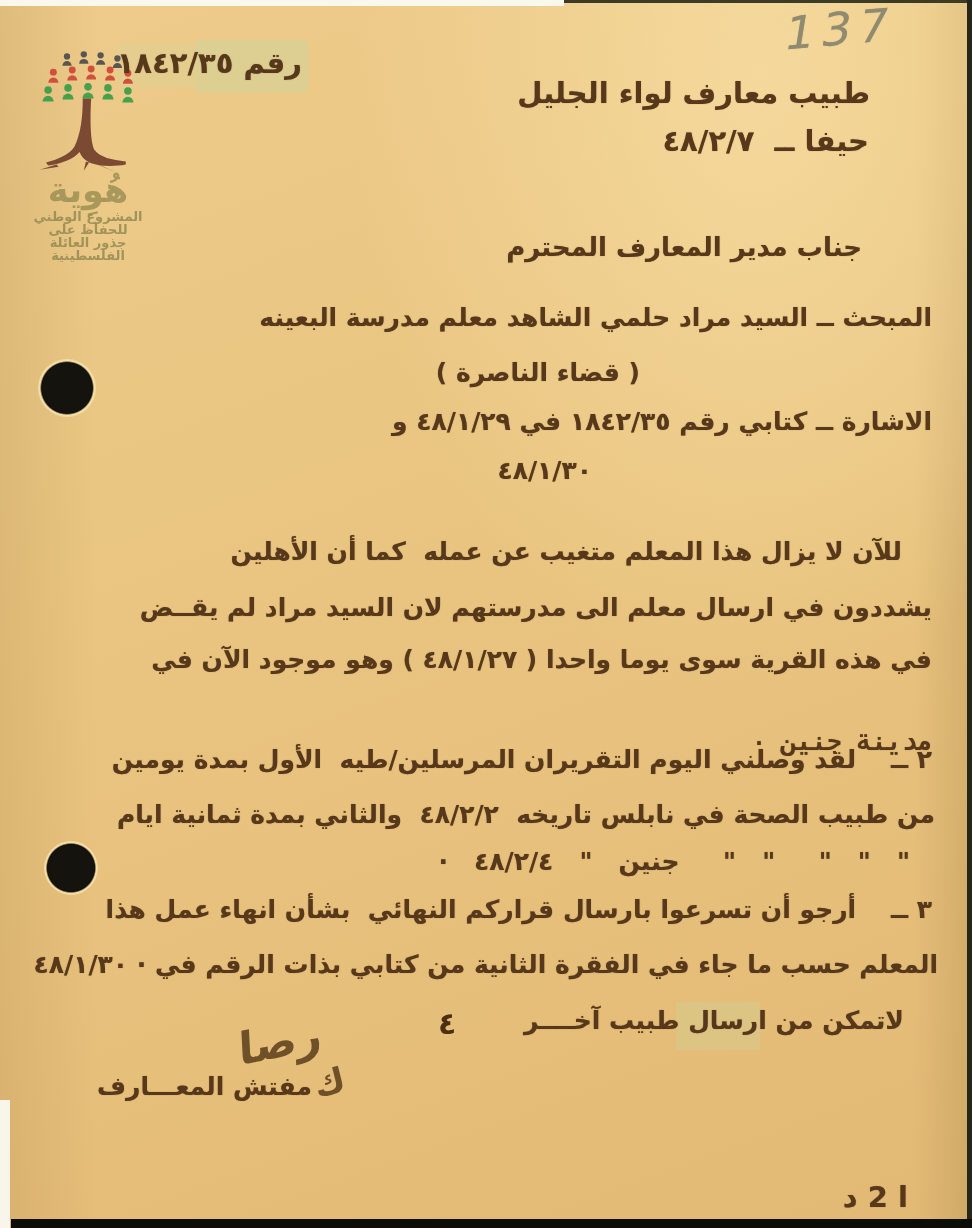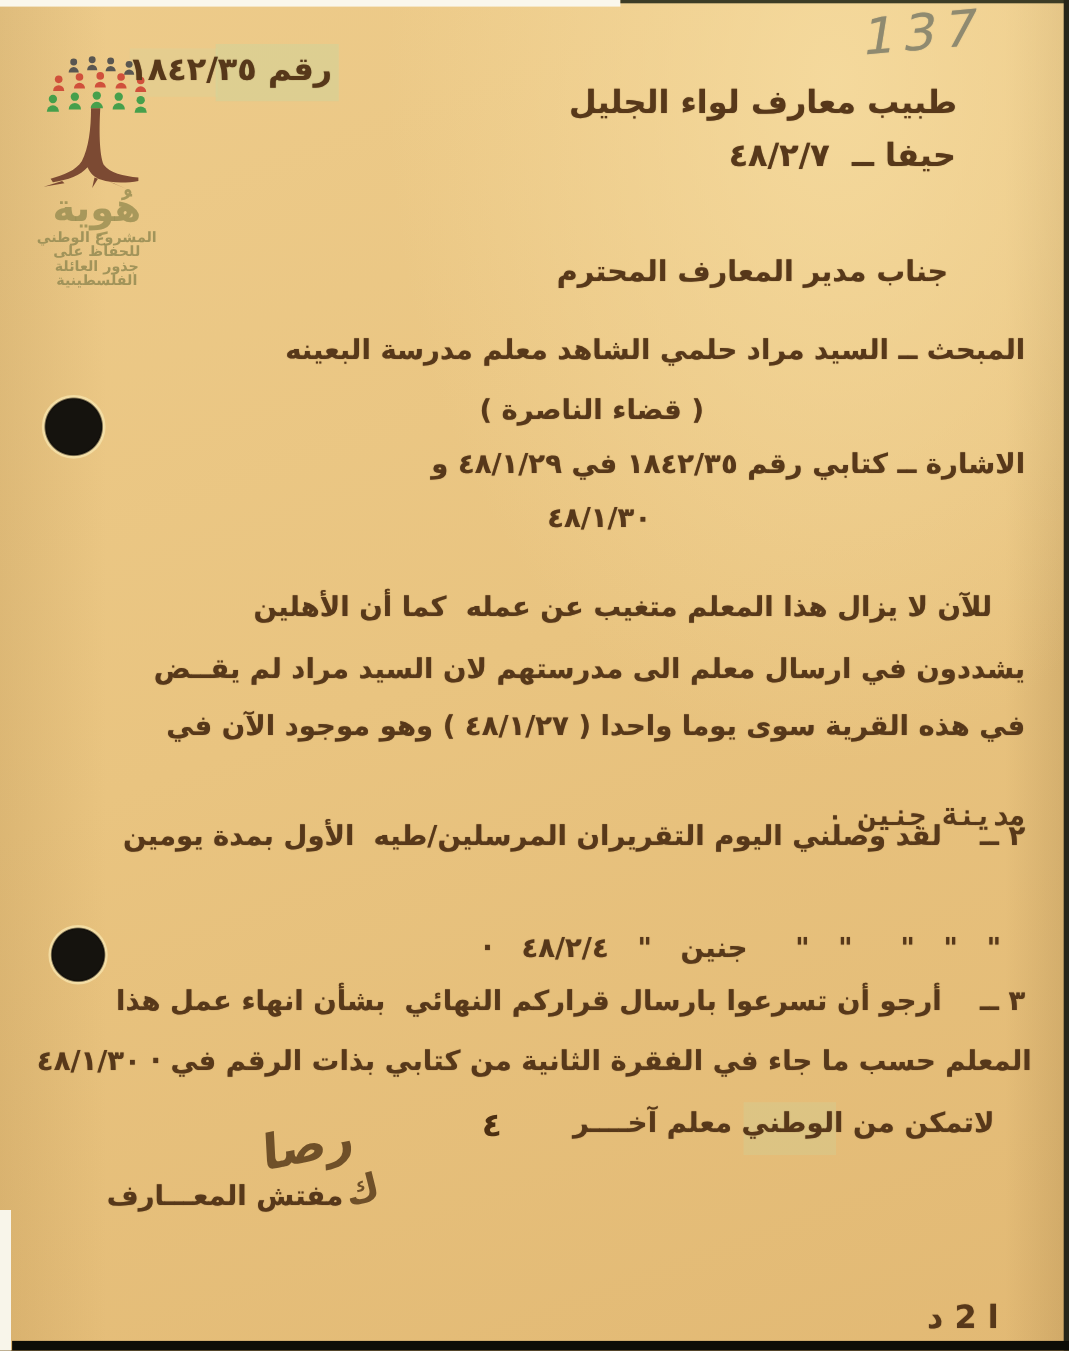--- a/index.html
+++ b/index.html
@@ -149,25 +149,26 @@
 
   <div class="line sz25" style="right:40px;top:407px;">الاشارة ــ كتابي رقم ١٨٤٢/٣٥ في ٤٨/١/٢٩ و</div>
   <div class="line sz25" style="right:380px;top:456px;">٤٨/١/٣٠</div>
 
   <div class="line sz25" style="right:70px;top:537px;">للآن لا يزال هذا المعلم متغيب عن عمله  كما أن الأهلين</div>
   <div class="line sz25" style="right:40px;top:593px;">يشددون في ارسال معلم الى مدرستهم لان السيد مراد لم يقــض</div>
   <div class="line sz25" style="right:40px;top:645px;">في هذه القرية سوى يوما واحدا ( ٤٨/١/٢٧ ) وهو موجود الآن في</div>
   <div class="line sz25" style="right:40px;top:727px;font-family:Liberation Mono, monospace;">مدينة جنين ·</div>
 
   <div class="line sz25" style="right:40px;top:745px;">٢ ــ    لقد وصلني اليوم التقريران المرسلين/طيه  الأول بمدة يومين</div>
+  <div class="line sz25" style="right:37px;top:800px;">من طبيب الصحة في نابلس تاريخه  ٤٨/٢/٢  والثاني بمدة ثمانية ايام</div>
   <div class="line sz25" style="right:62px;top:847px;">"   "   "     "   "     جنين   "   ٤٨/٢/٤   ·</div>
 
   <div class="line sz25" style="right:40px;top:895px;margin-left:32px;">٣ ــ    أرجو أن تسرعوا بارسال قراركم النهائي  بشأن انهاء عمل هذا</div>
   <div class="line sz25" style="right:34px;top:950px;">المعلم حسب ما جاء في الفقرة الثانية من كتابي بذات الرقم في · ٤٨/١/٣٠</div>
-  <div class="line sz25" style="right:68px;top:1006px;">لاتمكن من الوطني معلم آخــــر</div>
+  <div class="line sz25" style="right:68px;top:1006px;">لاتمكن من ارسال طبيب آخــــر</div>
   <div class="hand mark4">٤</div>
 
   <div class="hand sig-squiggle">رصا</div>
   <div class="hand sig-initial">ك</div>
   <div class="line sz25" style="right:660px;top:1072px;">مفتش المعـــارف</div>
 
   <div class="line sz23" style="right:64px;top:1180px;">ا 2 د</div>
 
   <div class="hole hole1"></div>
   <div class="hole hole2"></div>

